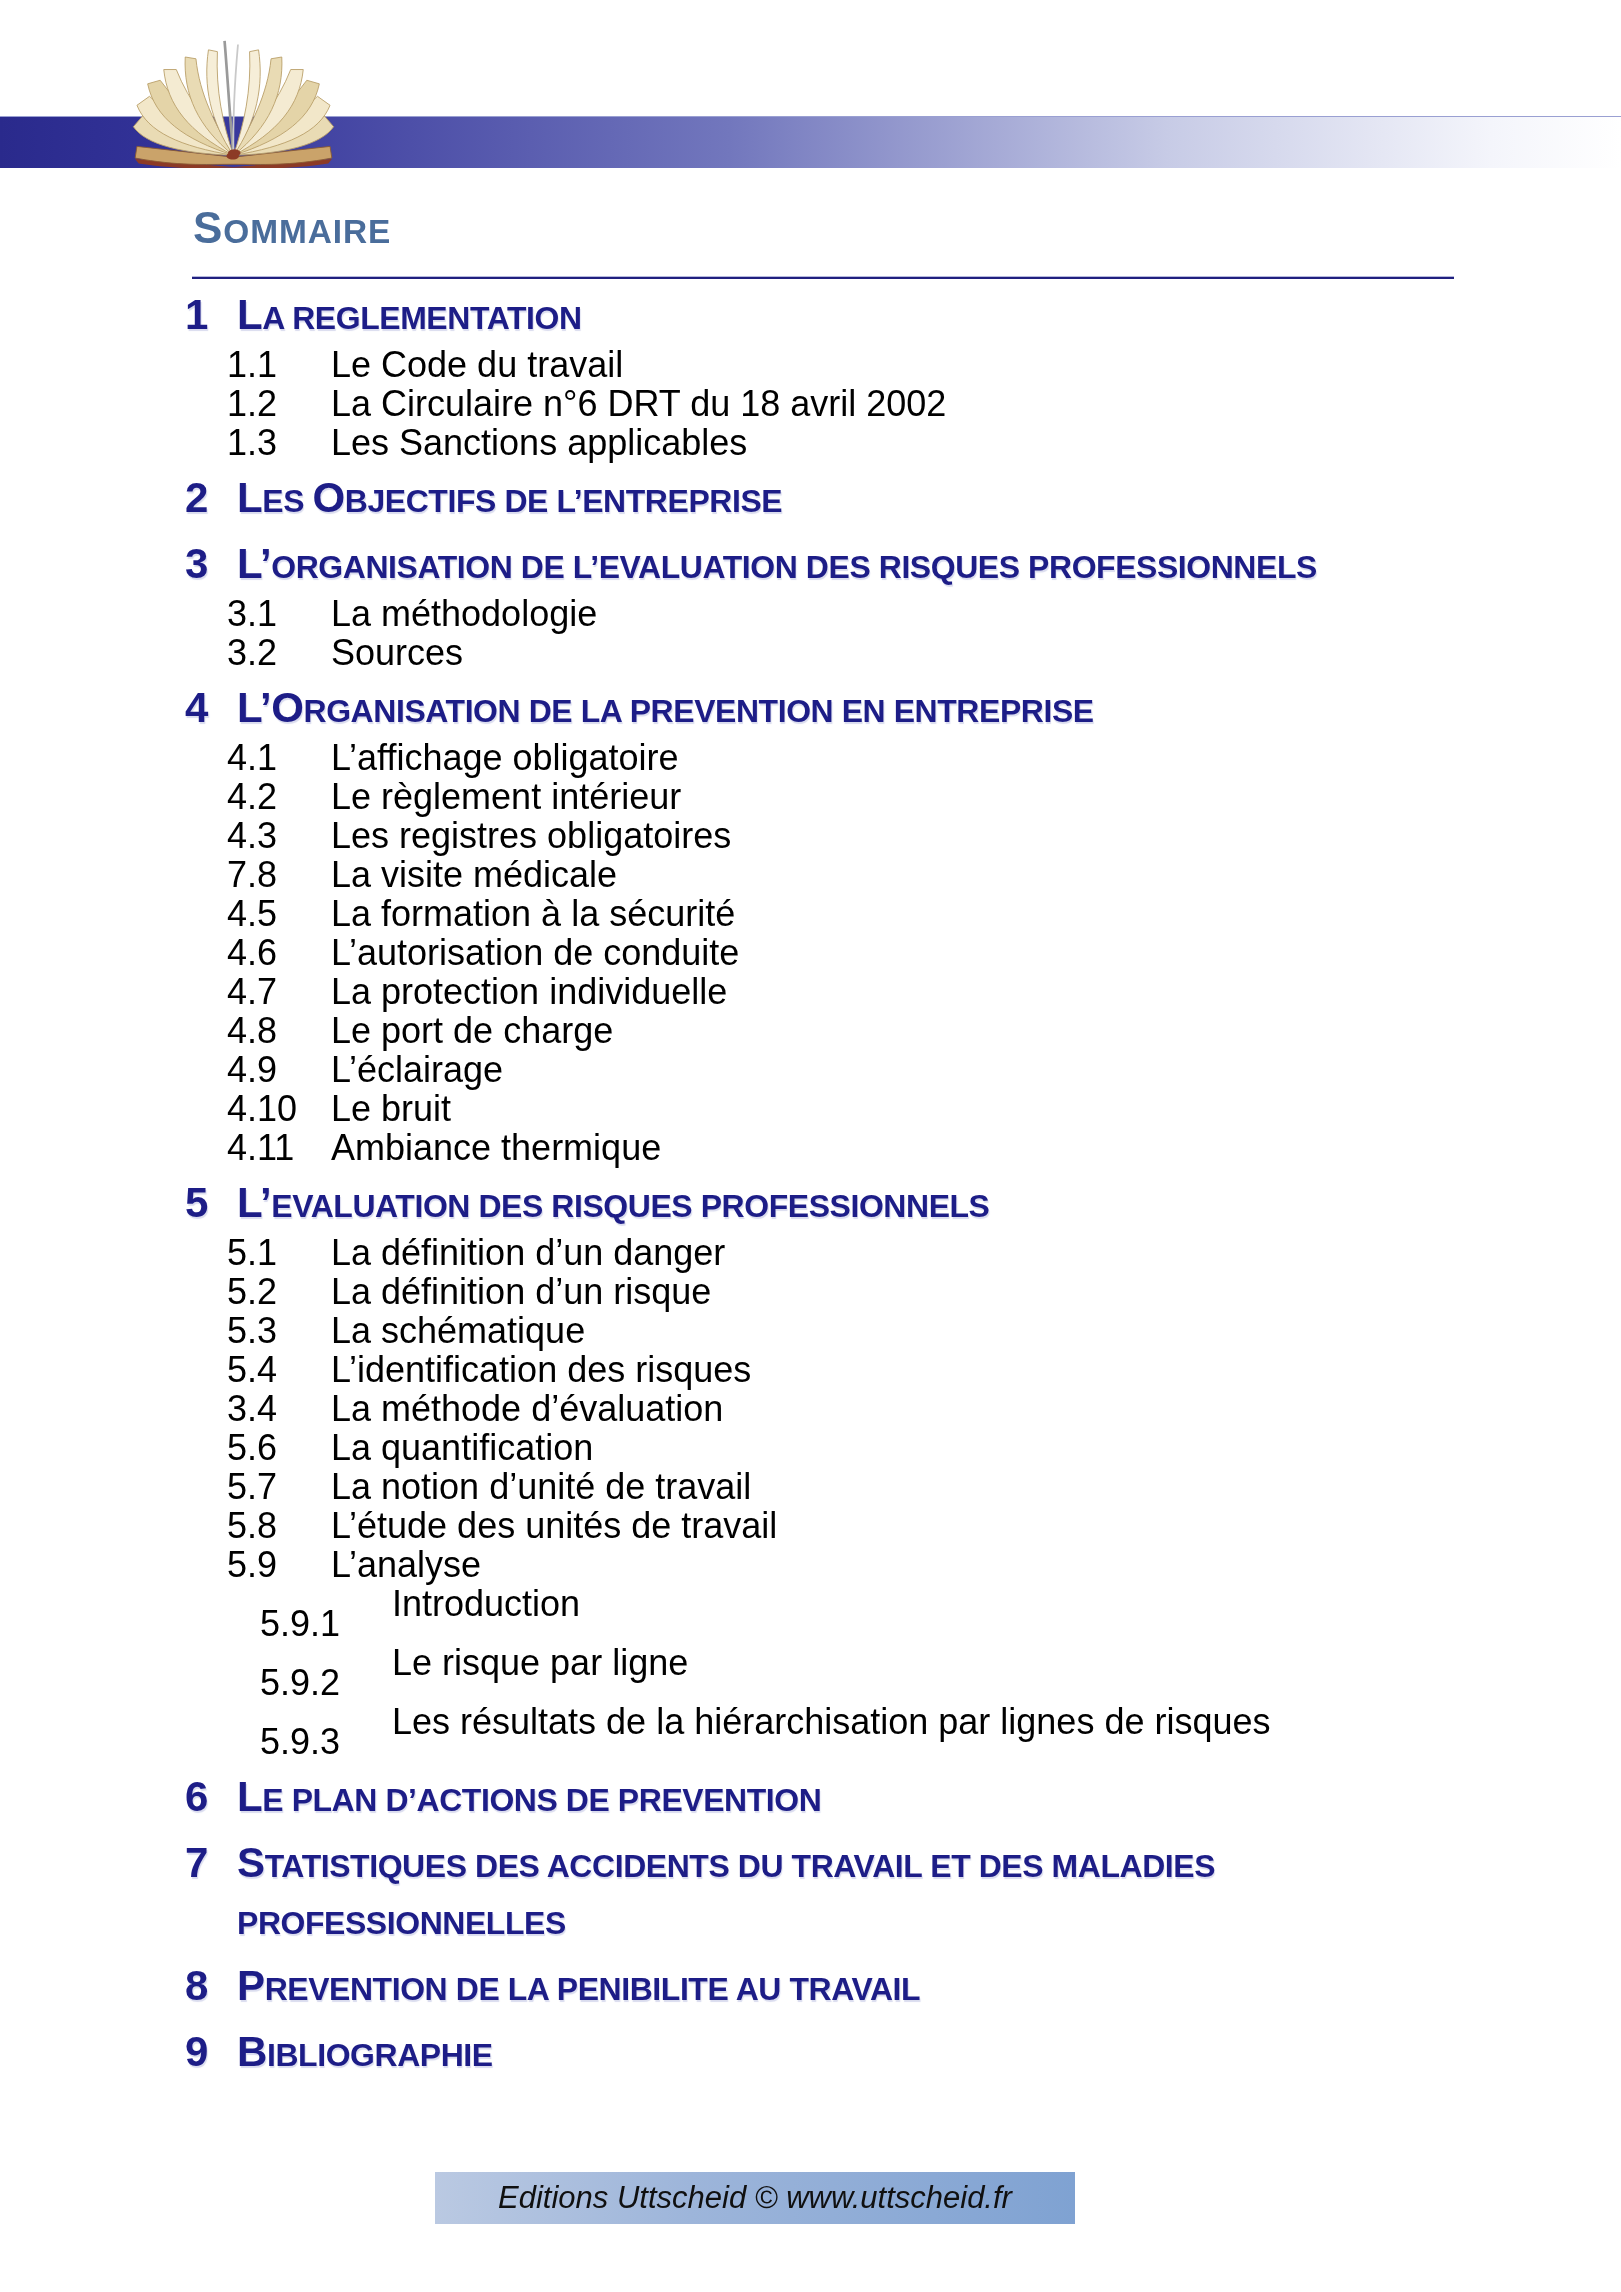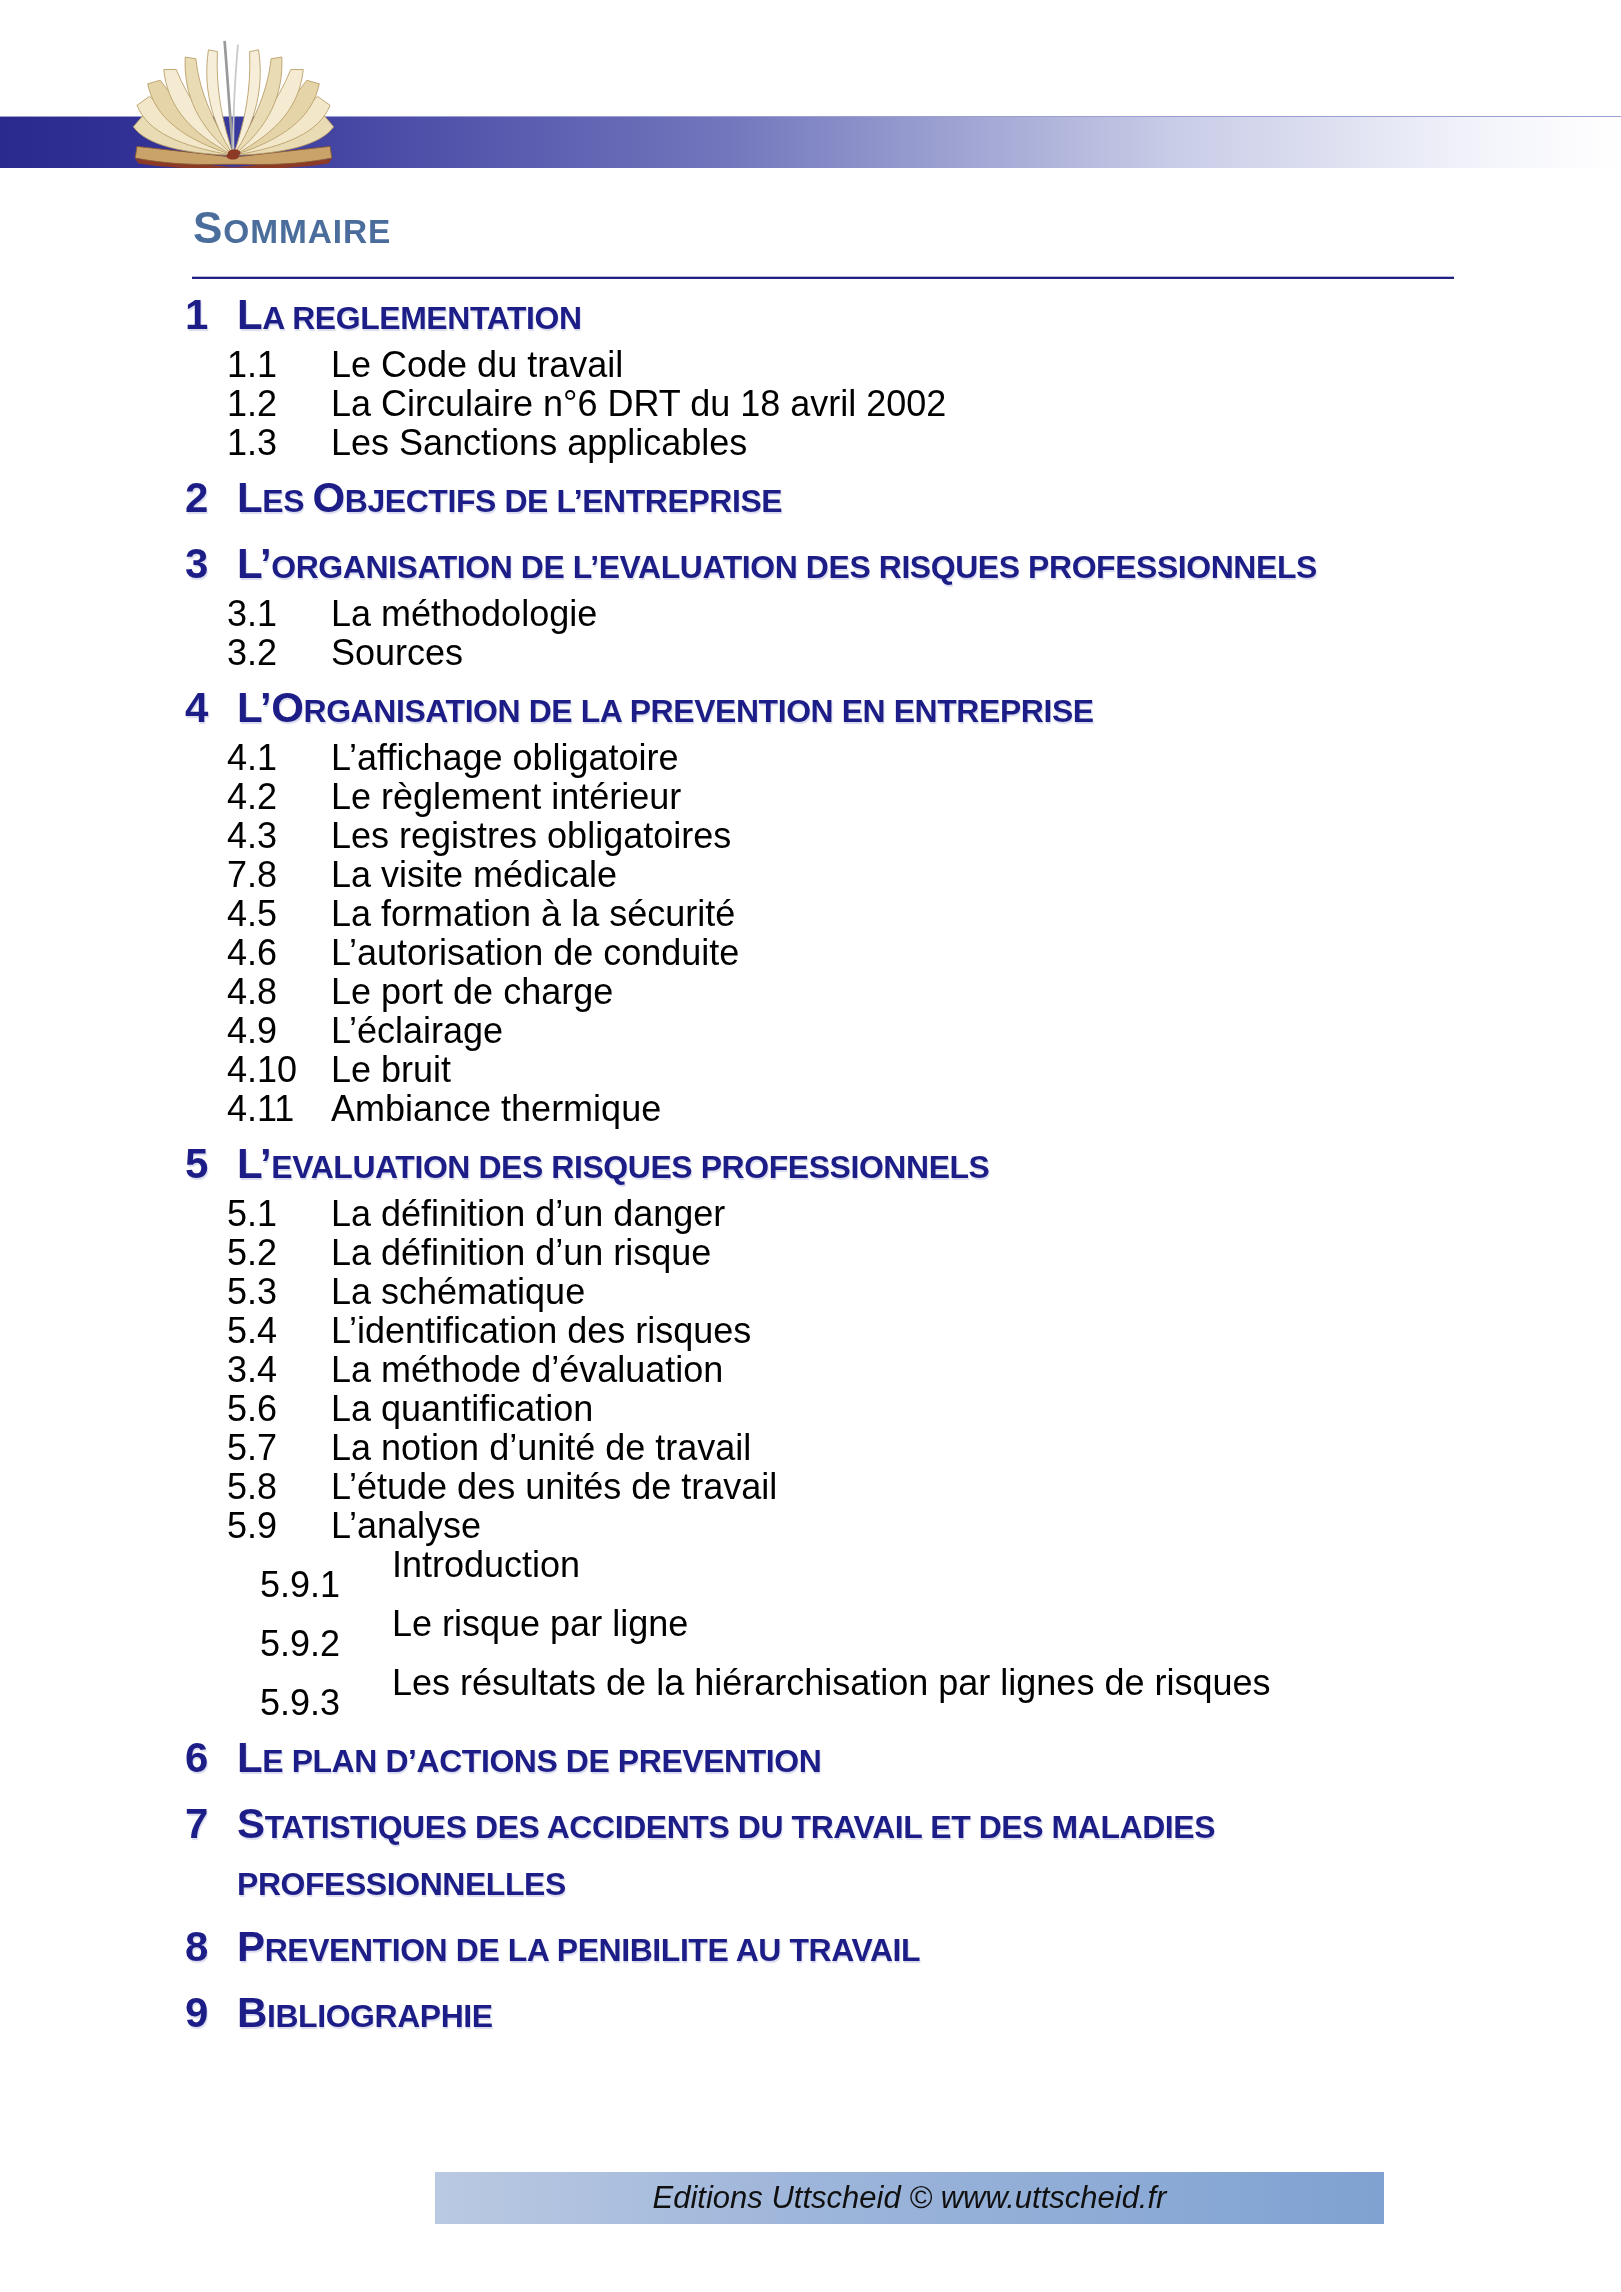--- a/index.html
+++ b/index.html
@@ -83,21 +83,21 @@
     white-space:nowrap;
   }
   .row-s{margin-left:227px;}
   .row-s .num{flex:0 0 104px;width:104px;}
   .row-s2{margin-left:260px;}
   .row-s2 .num{flex:0 0 132px;width:132px;margin-top:20px;}
   
   .footer-bar{
     position:absolute;
     left:435px; top:2172px;
-    width:949px; height:52px;
+    width:640px; height:52px;
     background:linear-gradient(to right, #bac9e2 0%, #9db5da 40%, #7fa2d2 100%);
     text-align:center;
   }
   .footer-bar .footer-text{
     font-style:italic;
     font-size:31px;
     line-height:52px;
     color:#101010;
   }
 </style>
@@ -202,20 +202,24 @@
         </div>
         <div class="row-s">
           <span class="num">4.5</span>
           <span class="label">La formation à la sécurité</span>
         </div>
         <div class="row-s">
           <span class="num">4.6</span>
           <span class="label">L’autorisation de conduite</span>
         </div>
         <div class="row-s">
+          <span class="num">4.7</span>
+          <span class="label">La protection individuelle</span>
+        </div>
+        <div class="row-s">
           <span class="num">4.8</span>
           <span class="label">Le port de charge</span>
         </div>
         <div class="row-s">
           <span class="num">4.9</span>
           <span class="label">L’éclairage</span>
         </div>
         <div class="row-s">
           <span class="num">4.10</span>
           <span class="label">Le bruit</span>

